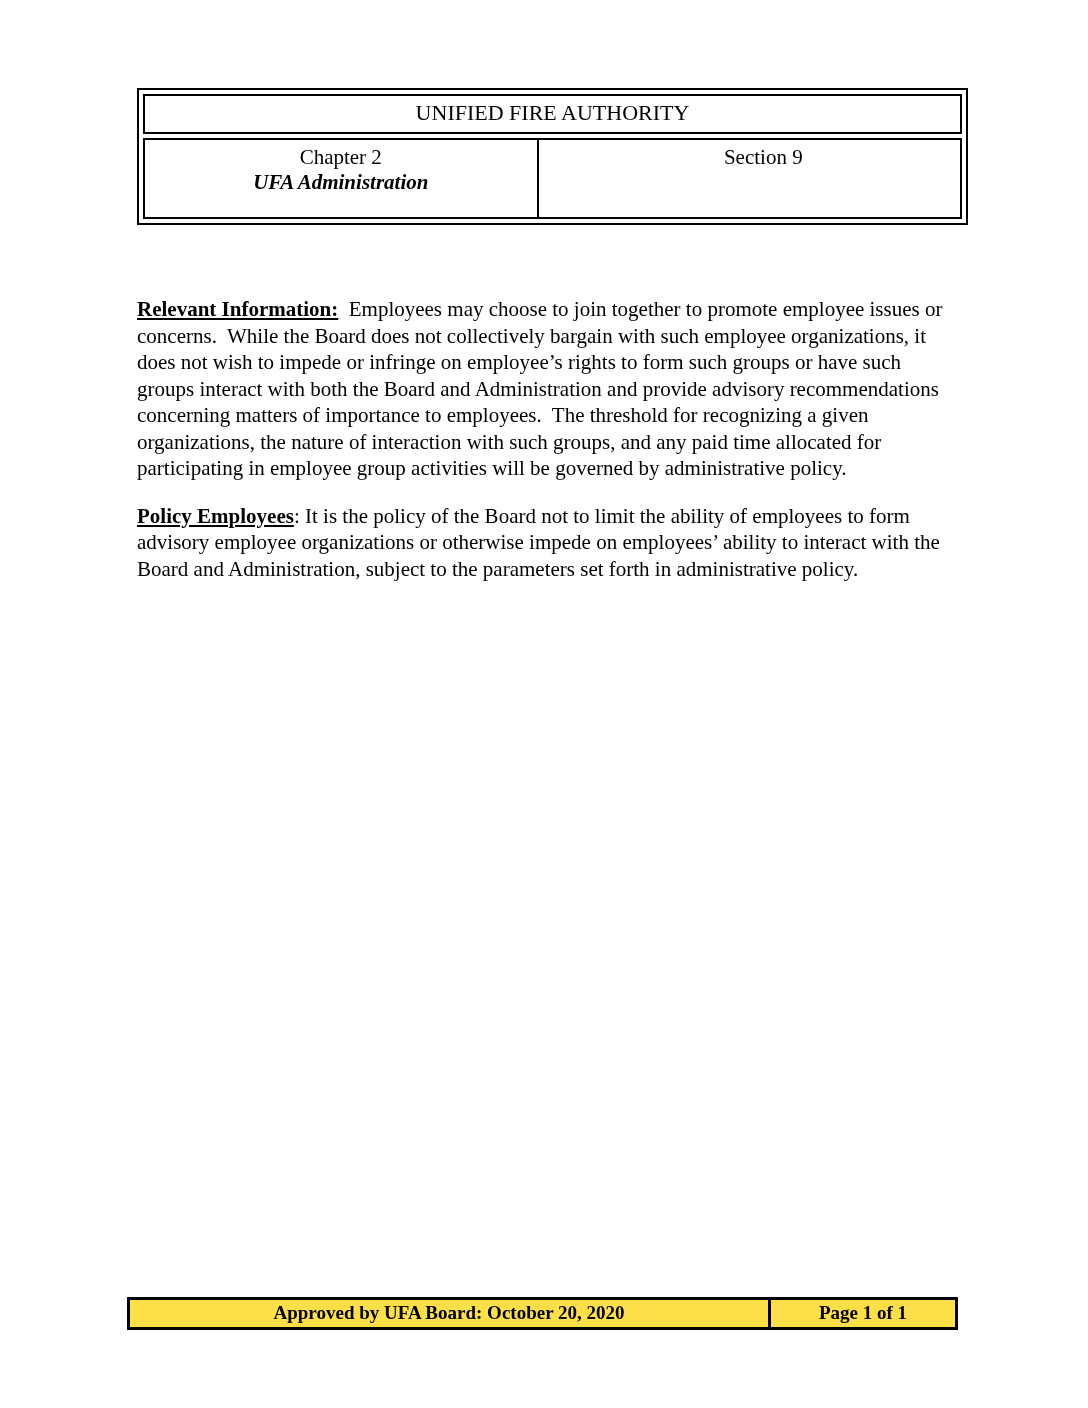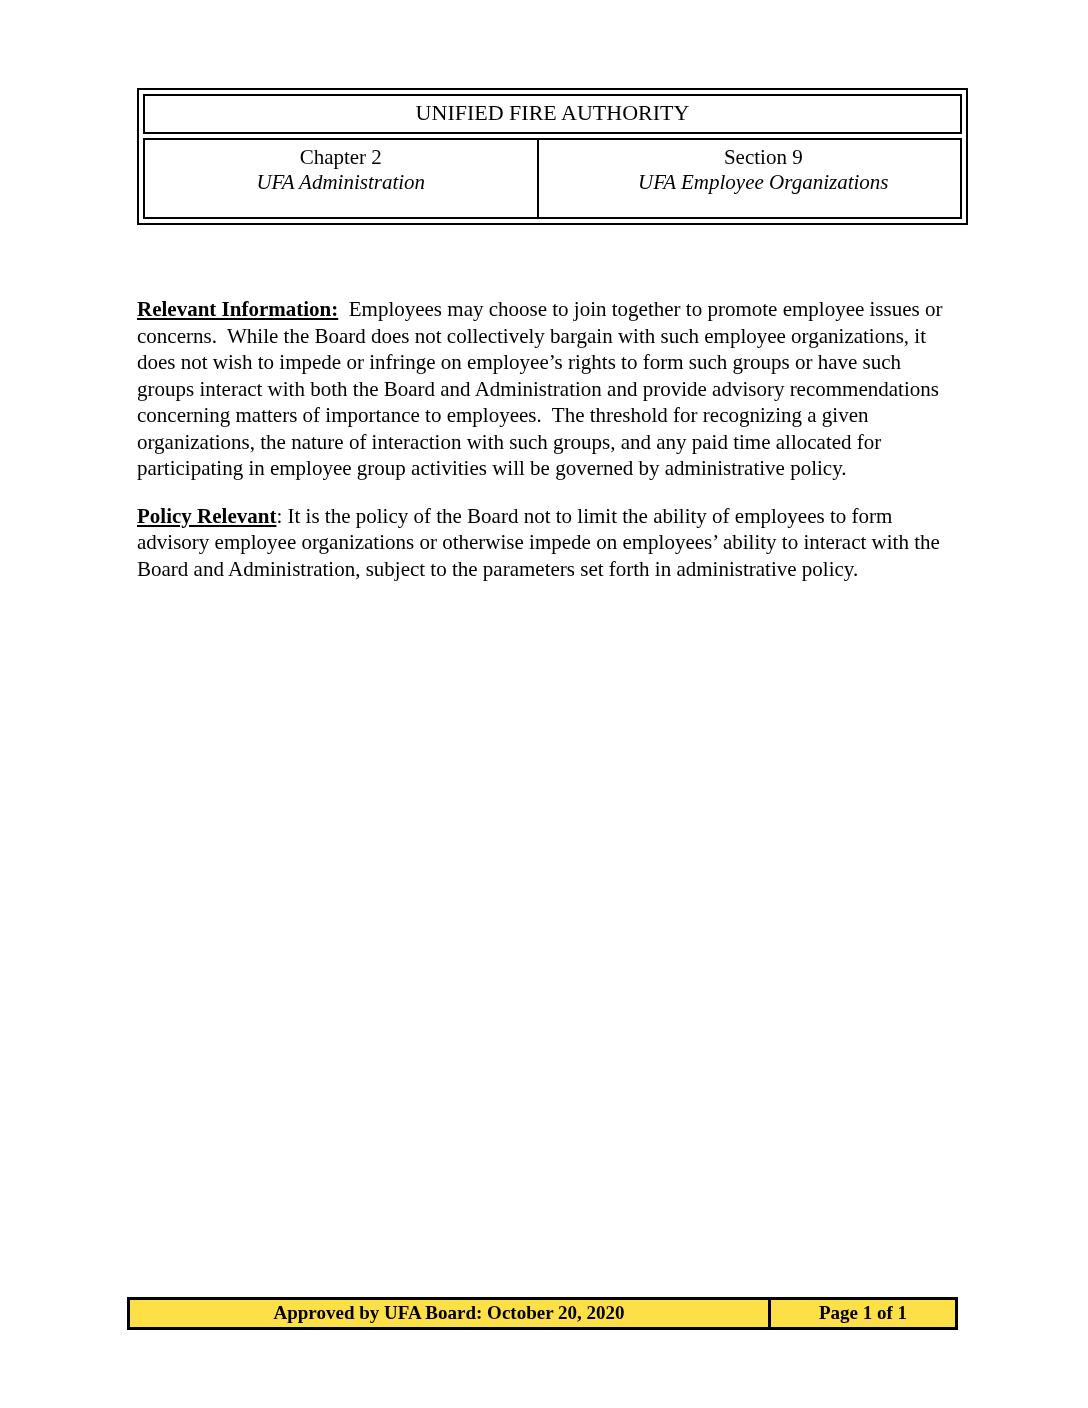--- a/index.html
+++ b/index.html
@@ -39,21 +39,21 @@
     gap: 28px;
   }
   .header-cell {
     width: 50%;
     text-align: center;
     padding: 5px 0 22px 0;
     font-size: 21px;
     line-height: 25px;
   }
   .header-cell.left { border-right: 2px solid #000; }
-  .cs-name { font-style: italic; font-weight: normal; }
+  .cs-name { font-style: italic; font-weight: bold; }
 
   
   .body-text {
     position: absolute;
     left: 137px;
     top: 296px;
     width: 812px;
     font-size: 21px;
     line-height: 26.5px;
   }
@@ -100,28 +100,27 @@
     <div class="header-title-box">
       <div>UNIFIED FIRE AUTHORITY</div>
     </div>
     <div class="header-cs-box">
       <div class="header-cell left">
         <div>Chapter 2</div>
         <div class="cs-name">UFA Administration</div>
       </div>
       <div class="header-cell">
         <div>Section 9</div>
-        <div class="cs-name">UFA Employee Organizations</div>
       </div>
     </div>
   </div>
 
   <div class="body-text">
     <p class="para"><span class="para-heading">Relevant Information:</span><span>  Employees may choose to join together to promote employee issues or  concerns.  While the Board does not collectively bargain with such employee organizations, it  does not wish to impede or infringe on employee’s rights to form such groups or have such  groups interact with both the Board and Administration and provide advisory recommendations  concerning matters of importance to employees.  The threshold for recognizing a given  organizations, the nature of interaction with such groups, and any paid time allocated for  participating in employee group activities will be governed by administrative policy.</span></p>
-    <p class="para"><span class="para-heading">Policy Relevant</span><span>: It is the policy of the Board not to limit the ability of employees to form advisory employee organizations or otherwise impede on employees’ ability to interact with the  Board and Administration, subject to the parameters set forth in administrative policy.</span></p>
+    <p class="para"><span class="para-heading">Policy Employees</span><span>: It is the policy of the Board not to limit the ability of employees to form advisory employee organizations or otherwise impede on employees’ ability to interact with the  Board and Administration, subject to the parameters set forth in administrative policy.</span></p>
   </div>
 
   <div class="footer-table">
     <div class="footer-cell approval">Approved by UFA Board: October 20, 2020</div>
     <div class="footer-cell pagenum">Page 1 of 1</div>
   </div>
 
 </div>
 
 </body></html>

